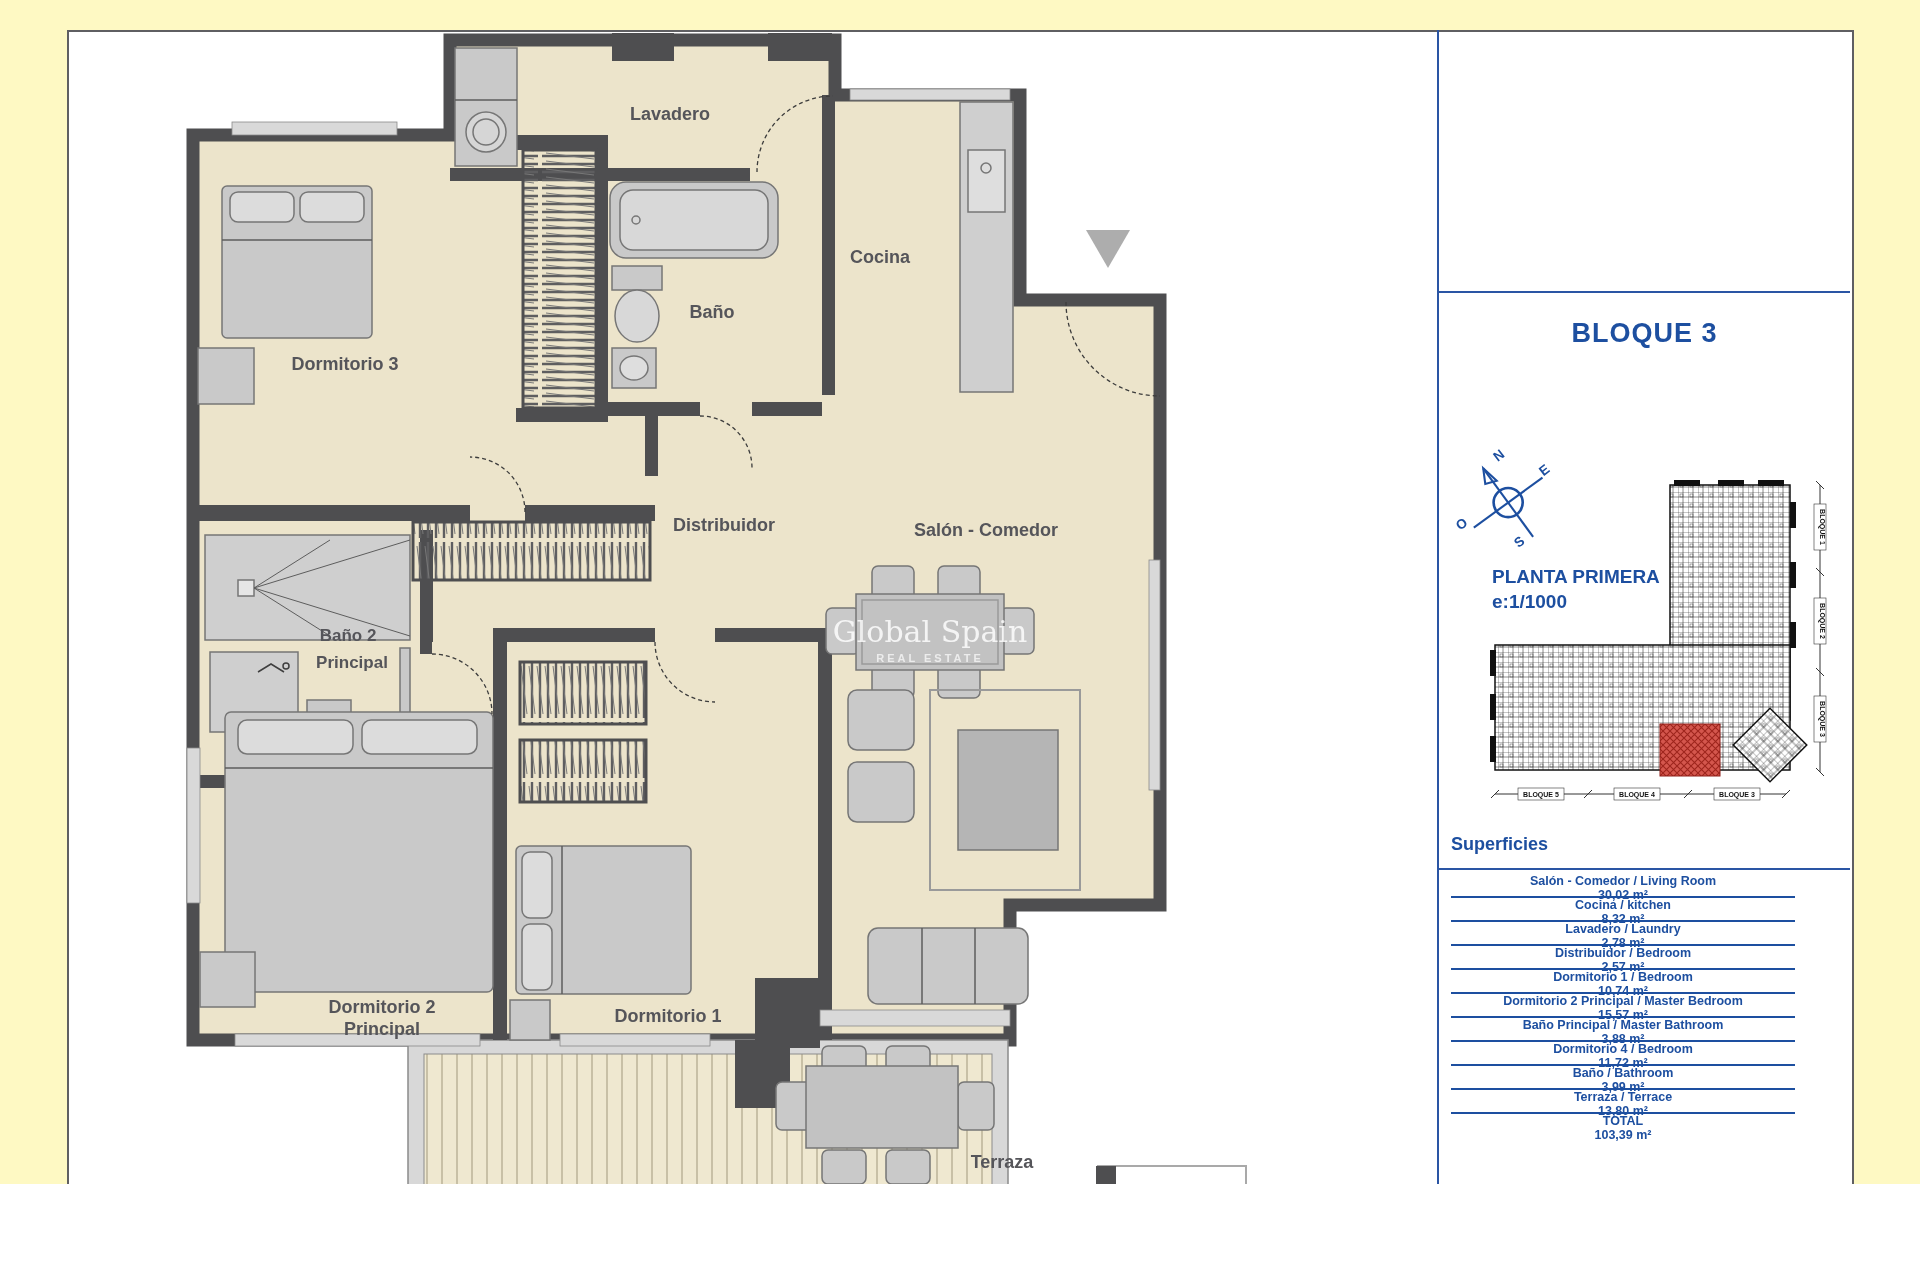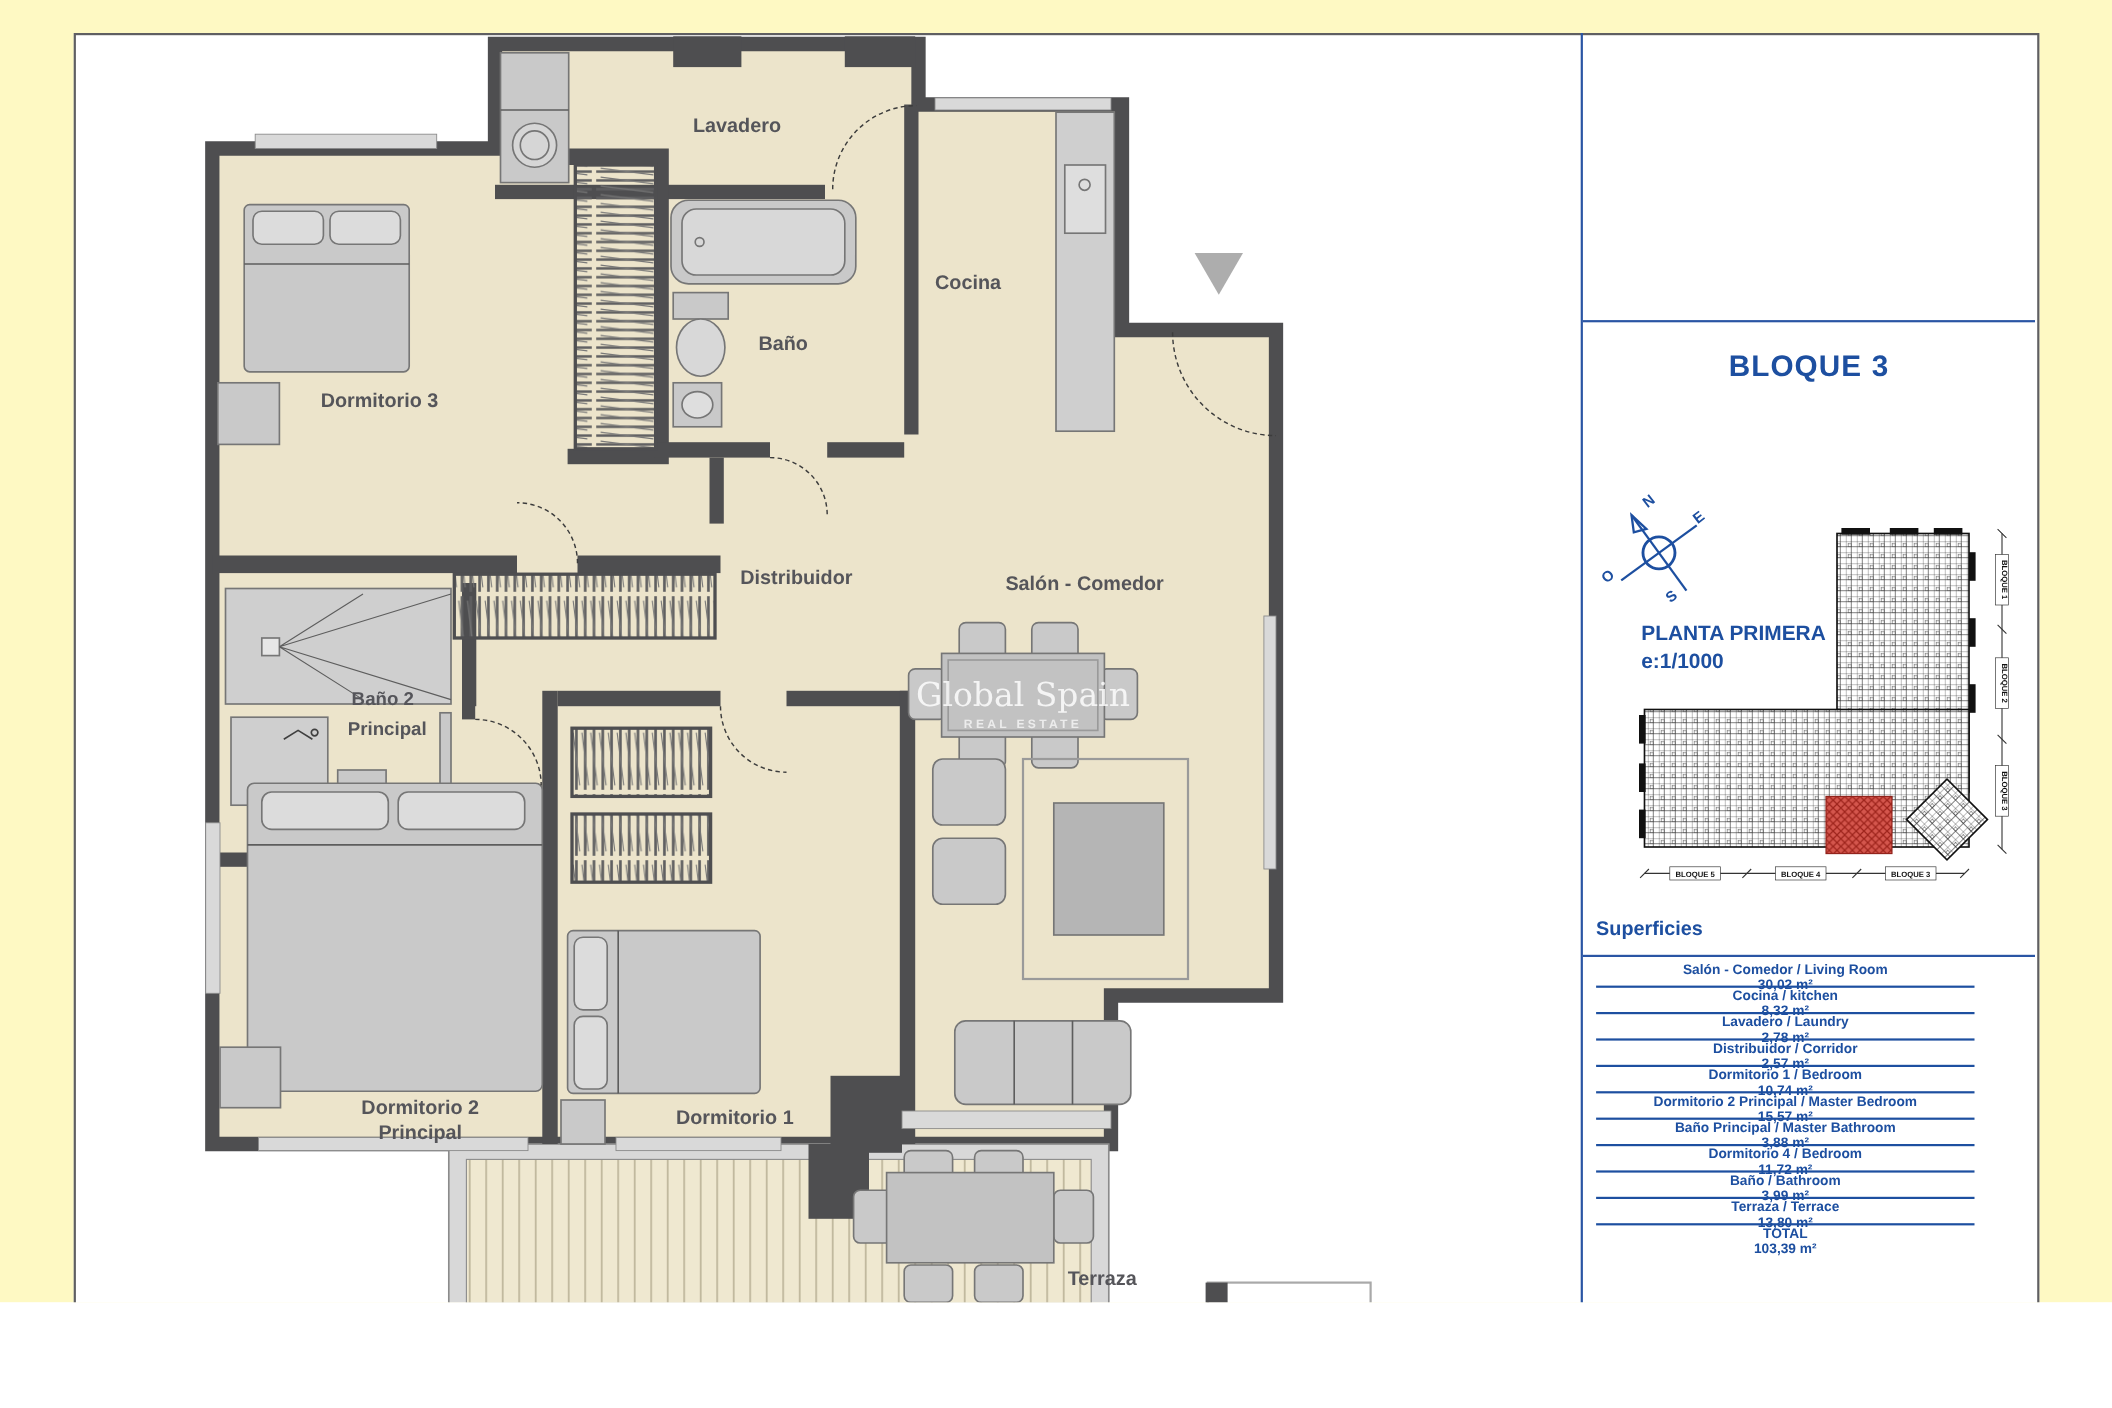--- a/index.html
+++ b/index.html
@@ -336,21 +336,21 @@
     </div>
       <div class="srow">
       <span class="lab">Cocina / kitchen</span>
       <span class="val">8,32 m²</span>
     </div>
       <div class="srow">
       <span class="lab">Lavadero / Laundry</span>
       <span class="val">2,78 m²</span>
     </div>
       <div class="srow">
-      <span class="lab">Distribuidor / Corridor</span>
+      <span class="lab">Distribuidor / Bedroom</span>
       <span class="val">2,57 m²</span>
     </div>
       <div class="srow">
       <span class="lab">Dormitorio 1 / Bedroom</span>
       <span class="val">10,74 m²</span>
     </div>
       <div class="srow">
       <span class="lab">Dormitorio 2 Principal / Master Bedroom</span>
       <span class="val">15,57 m²</span>
     </div>

